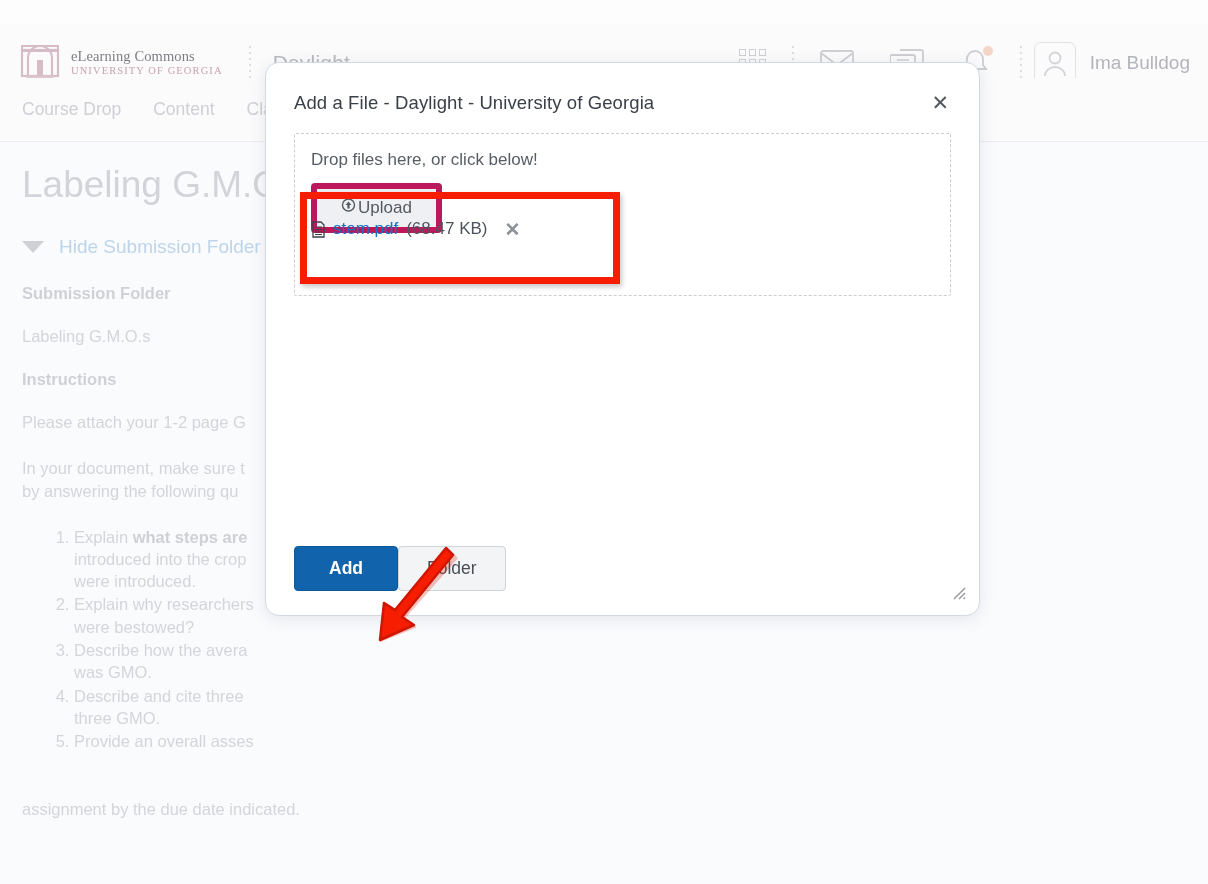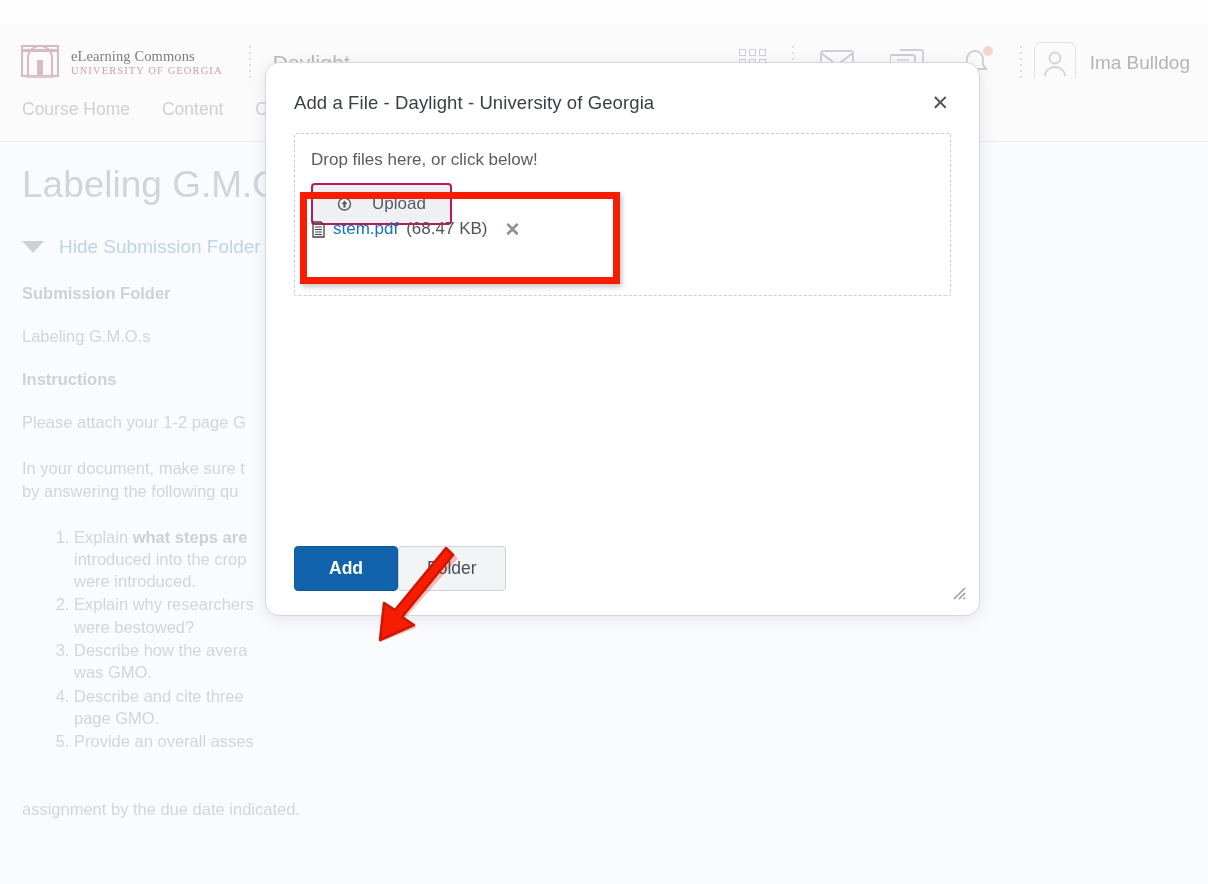--- a/index.html
+++ b/index.html
@@ -97,22 +97,22 @@
     font-size: 21px; color: #55595f; line-height: 1; cursor: pointer;
     font-family: "Liberation Sans", sans-serif; padding: 0 2px;
   }
   .dropzone {
     margin: 19px 28px 0 28px; height: 163px;
     border: 1px dashed #c9cdd4; border-radius: 2px;
     padding: 16px 16px 0 16px;
   }
   .dropzone-label { font-size: 17px; color: #585d65; margin-bottom: 13px; }
   .upload-btn {
-    display: inline-flex; align-items: flex-end; gap: 20px;
-    background: #eef0f3; border: 2px solid #be185d; border-radius: 4px;
+    display: inline-flex; align-items: flex-start; gap: 2px;
+    background: #eef0f3; border: 6px solid #be185d; border-radius: 4px;
     padding: 9px 24px; font-size: 17px; color: #555a62; cursor: pointer;
   }
   .upload-glyph { font-size: 15px; color: #555a62; }
 
   .file-row {
     position: absolute; left: 46px; top: 156px;
     display: flex; align-items: center; gap: 8px;
     font-size: 17px; z-index: 24;
   }
   .file-doc-icon { width: 13px; height: 17px; position: relative; }
@@ -208,21 +208,21 @@
         <svg width="26" height="28" viewBox="0 0 26 28">
             <circle cx="13" cy="9" r="5.5" fill="none" stroke="#b3b3bb" stroke-width="1.8"></circle>
             <path d="M3 27 a10 9 0 0 1 20 0" fill="none" stroke="#b3b3bb" stroke-width="1.8"></path>
           </svg>
       </div>
       <div class="user-name">Ima Bulldog</div>
     </div>
   </div>
 
   <div class="navbar">
-    <span>Course Home</span>
+    <span>Course Drop</span>
     <span>Content</span>
     <span>Cla</span>
   </div>
 
   <div class="content">
     <h1 class="page-title">Labeling G.M.O</h1>
 
     <div class="hide-row">
       <span class="caret-down"></span>
       <span class="hide-link">Hide Submission Folder In</span>
@@ -246,21 +246,21 @@
       <li>
         <span>Explain why researchers</span><br>
         <span>were bestowed?</span>
       </li>
       <li>
         <span>Describe how the avera</span><br>
         <span>was GMO.</span>
       </li>
       <li>
         <span>Describe and cite three</span><br>
-        <span>page GMO.</span>
+        <span>three GMO.</span>
       </li>
       <li>
         <span>Provide an overall asses</span>
       </li>
     </ol>
 
     <p class="b-p">
       <br>
       <span>assignment by the due date indicated.</span>
     </p>

